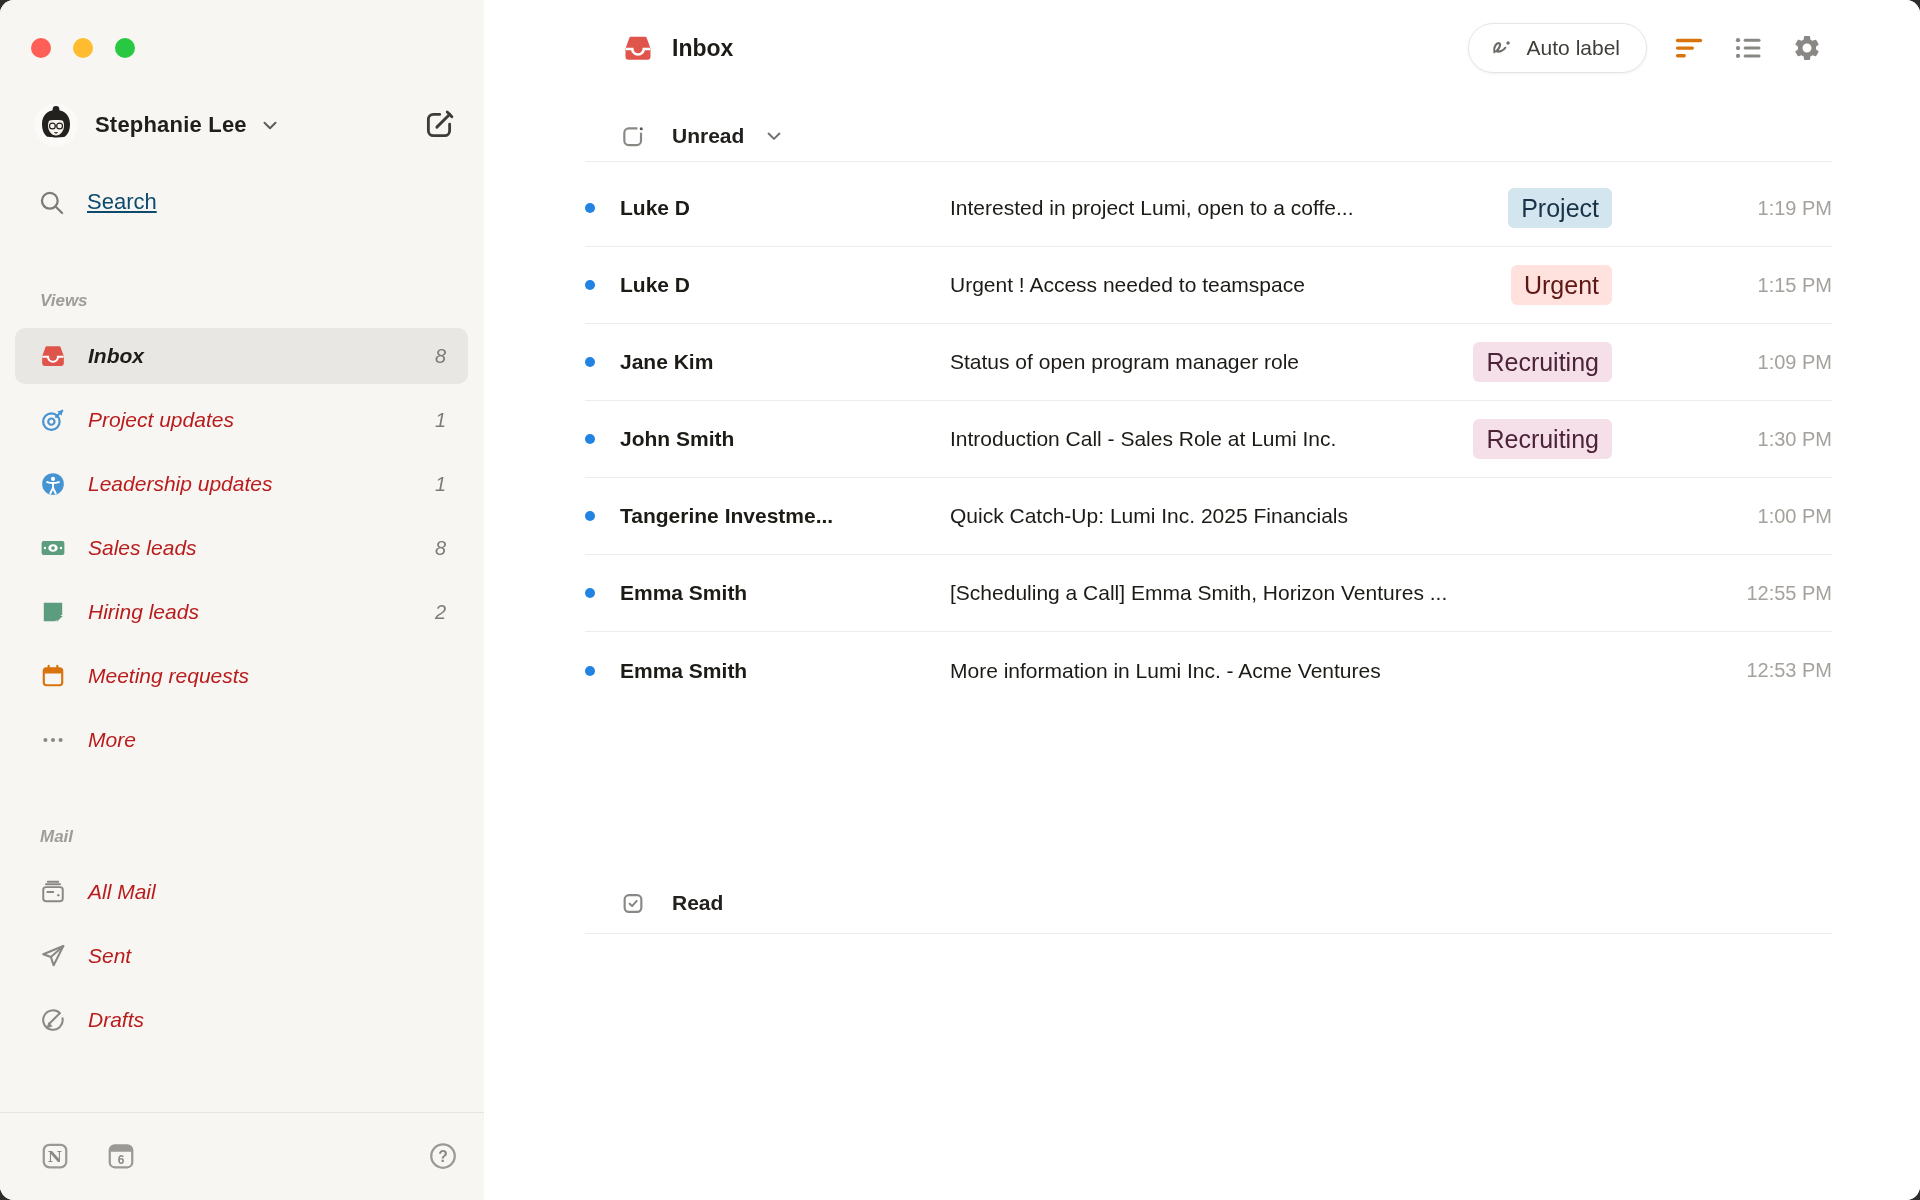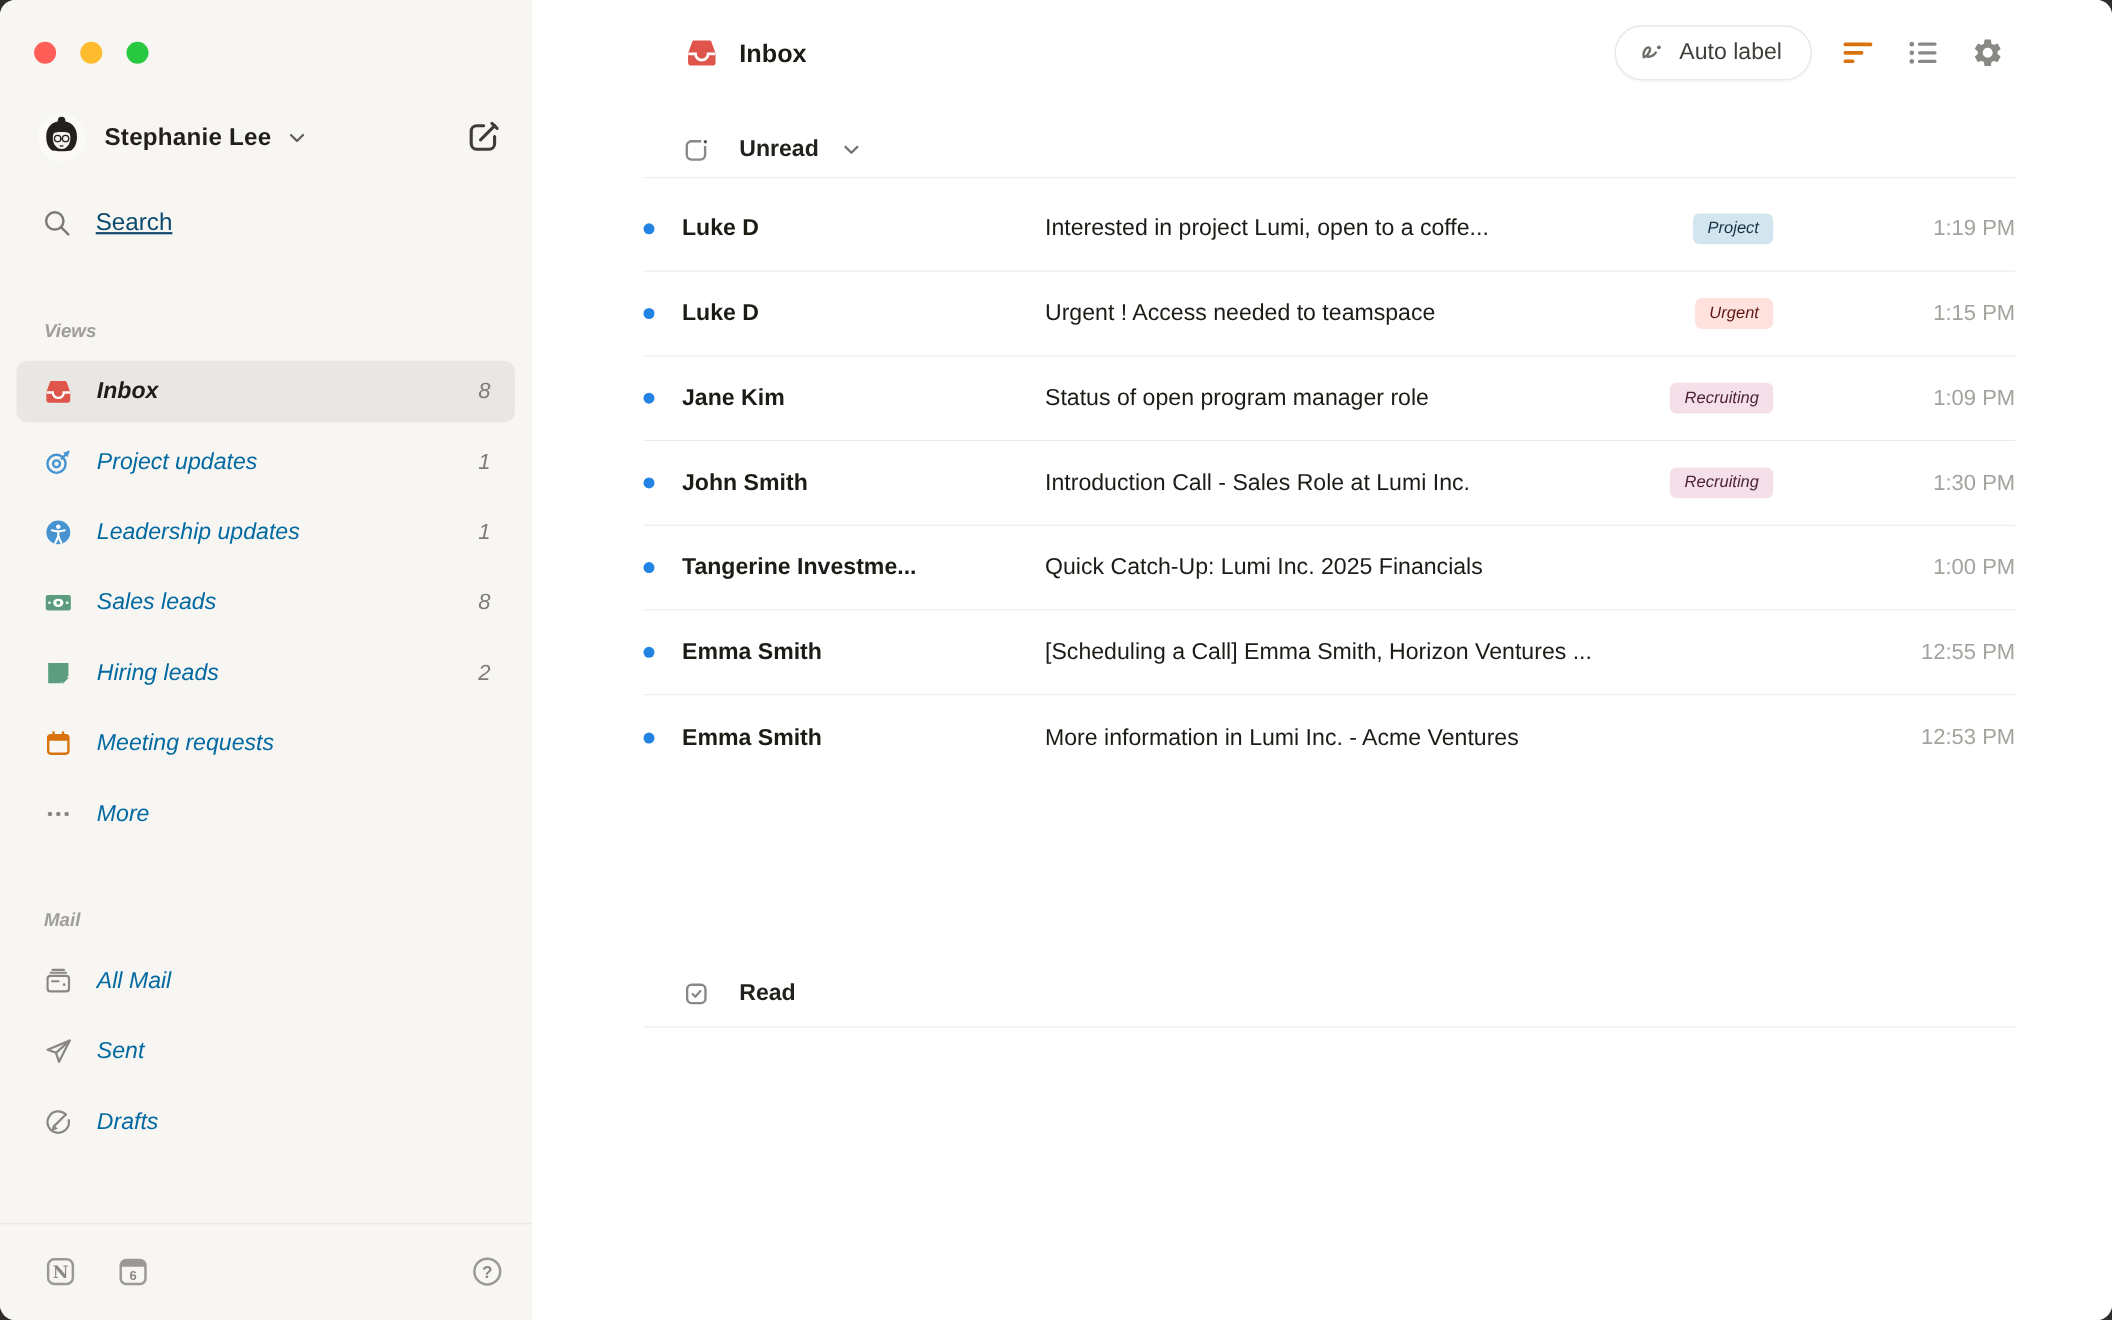--- a/index.html
+++ b/index.html
@@ -25,21 +25,21 @@
   .search-label{margin-left:22px;font-size:22px;color:#0c4a6e;text-decoration:underline;}
 
   .sb-flow{position:absolute;top:286px;left:0;right:0;font-style:italic;}
   .sb-section + .sb-section{margin-top:54px;}
   .sb-sec-label{height:30px;margin:0 0 12px 40px;font-size:17px;font-weight:600;color:#9f9d98;display:flex;align-items:center;}
   .sb-items{margin:0 16px 0 15px;}
   .side-item{height:56px;margin-bottom:8px;display:flex;align-items:center;border-radius:10px;padding:0 22px 0 25px;cursor:pointer;}
   .side-item.selected{background:#e9e7e3;}
   .si-icon{width:26px;height:26px;flex:none;display:flex;align-items:center;justify-content:center;}
   .si-icon svg{width:26px;height:26px;}
-  .si-label{margin-left:22px;font-size:21px;color:#0369a1;white-space:nowrap;}
+  .si-label{margin-left:22px;font-size:21px;color:#b91c1c;white-space:nowrap;}
   .side-item.selected .si-label{color:#1f1d19;font-weight:600;}
   .si-count{margin-left:auto;font-size:20px;color:#7e7c77;}
 
   .sb-footer-divider{position:absolute;left:0;right:0;top:1112px;height:1px;background:#e7e5e2;}
   .sb-footer{position:absolute;left:40px;right:26px;top:1134px;height:44px;display:flex;align-items:center;gap:36px;}
   .foot-icon{width:30px;height:30px;color:#9b9995;cursor:pointer;}
   .foot-help{margin-left:auto;}
 
   
   .main{position:absolute;left:484px;top:0;right:0;bottom:0;background:#fff;}
@@ -64,21 +64,21 @@
   .head-read{top:879px;}
   .hdiv{position:absolute;left:0;right:0;height:1px;background:#ececea;}
   .div-unread{top:161px;} .div-read{top:933px;}
 
   .rows{position:absolute;top:170px;left:0;right:0;}
   .row{height:77px;display:flex;align-items:center;border-bottom:1px solid #ececea;cursor:pointer;}
   .row:last-child{border-bottom:none;}
   .dot{width:10px;height:10px;border-radius:50%;background:#2383e2;flex:none;margin-right:25px;}
   .sender{width:330px;flex:none;font-size:21px;font-weight:700;color:#1d1b16;white-space:nowrap;overflow:hidden;text-overflow:ellipsis;}
   .subject{flex:1;min-width:0;font-size:21px;color:#1d1b16;white-space:nowrap;overflow:hidden;text-overflow:ellipsis;padding-right:24px;}
-  .tag{flex:none;margin-right:20px;font-size:15px;padding:5px 13px;border-radius:6px;line-height:1.2;font-style:italic;}
+  .tag{flex:none;margin-right:20px;font-size:25px;padding:5px 13px;border-radius:6px;line-height:1.2;}
   .time{flex:none;width:200px;text-align:right;font-size:20px;color:#a5a29d;}
 </style>
 </head>
 <body>
 
 <div class="window">
 
   <div class="sidebar">
     <div class="traffic">
       <span class="tl red"></span>

